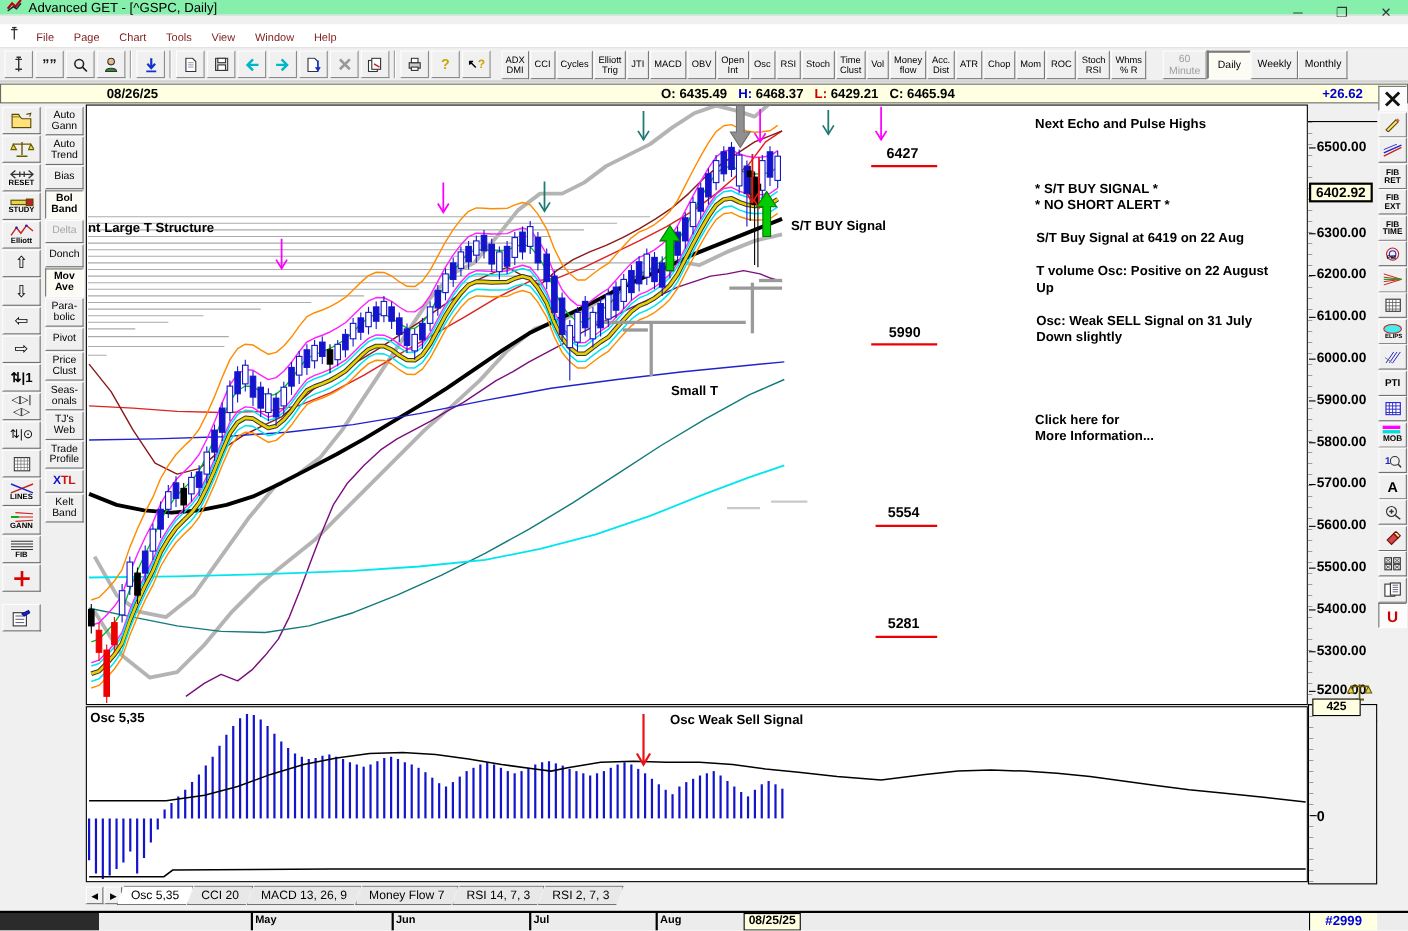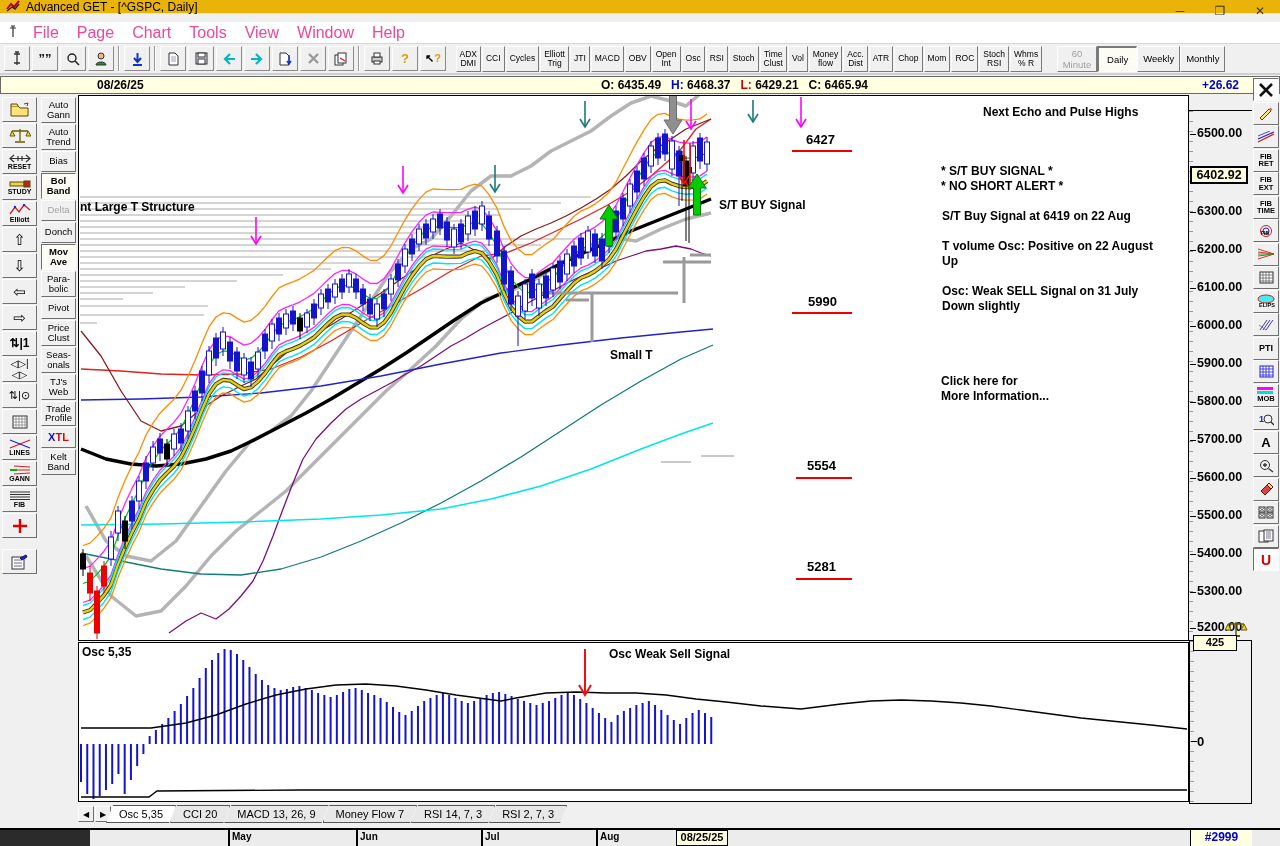--- a/index.html
+++ b/index.html
@@ -1,26 +1,26 @@
 <!DOCTYPE html>
 <html><head>
 <meta charset="utf-8">
 <style>
   * { margin:0; padding:0; box-sizing:border-box; }
   html,body { width:1280px; height:846px; overflow:hidden; }
   body { font-family:"Liberation Sans", sans-serif; background:#f0f0f0; position:relative; }
   #app { position:absolute; inset:0; width:1280px; height:846px; background:#f0f0f0; }
 
-  .titlebar { position:absolute; left:0; top:0; width:1280px; height:14px; background:#eab308; display:flex; align-items:center; padding-left:6px; border-bottom:1px solid #e4e4e4; }
+  .titlebar { position:absolute; left:0; top:0; width:1280px; height:14px; background:#86efac; display:flex; align-items:center; padding-left:6px; border-bottom:1px solid #e4e4e4; }
   .titlebar .ttl { font-size:12px; color:#000; margin-left:6px; }
   .wctrl { position:absolute; top:0; height:22px; display:flex; }
   .wctrl .wc { width:40px; height:22px; display:flex; align-items:center; justify-content:center; font-size:12px; color:#333; }
 
   .menubar { position:absolute; left:0; top:22px; width:1280px; height:22px; background:#ffffff; display:flex; align-items:center; border-bottom:1px solid #d8d8d8; }
-  .menuitem { font-size:16px; color:#ec4899; padding:3px 9px; }
+  .menuitem { font-size:10px; color:#7f1d1d; padding:3px 9px; }
   .mdictrl { position:absolute; right:2px; top:24px; display:flex; }
   .mdictrl .mc { width:21px; height:18px; border:1px solid #adadad; background:#f4f4f4; margin-left:1px; font-size:10px; color:#4a6f96; display:flex; align-items:center; justify-content:center; }
 
   .toolbar { position:absolute; left:0; top:44px; width:1280px; height:31px; background:#f0f0f0; border-bottom:2px solid #d0d0d0; display:flex; align-items:center; padding-left:3px; }
   .tbtn { width:26px; height:25px; margin:0 1px; border:1px solid; border-color:#fdfdfd #8a8a8a #8a8a8a #fdfdfd; background:#f0f0f0; display:flex; align-items:center; justify-content:center; font-size:13px; }
   .tsep { width:2px; height:25px; border-left:1px solid #9a9a9a; border-right:1px solid #ffffff; margin:0 3px; }
   .ibtn { height:26px; margin:0 0.5px; border:1px solid; border-color:#fdfdfd #7a7a7a #7a7a7a #fdfdfd; background:#f0f0f0; font-size:8.5px; line-height:1.05; text-align:center; display:flex; align-items:center; justify-content:center; white-space:pre-line; padding:0 3px; color:#000; }
   .tfgroup { margin-left:14px; display:flex; }
   .tfbtn { height:26px; min-width:40px; border:1px solid; border-color:#fdfdfd #7a7a7a #7a7a7a #fdfdfd; background:#f0f0f0; font-size:9.5px; display:flex; align-items:center; justify-content:center; white-space:pre-line; text-align:center; padding:0 5px; }
   .tfbtn.active { background:#fcfcf4; border-color:#7a7a7a #fdfdfd #fdfdfd #7a7a7a; border-width:2px 1px 1px 2px; }
@@ -588,21 +588,21 @@
         <line x1="791" y1="150" x2="851" y2="150" stroke="#ee0000" stroke-width="2"></line>
         <text x="805" y="143" font-size="13" font-weight="bold" font-family="Liberation Sans, sans-serif">6427</text>
         <line x1="791" y1="312" x2="851" y2="312" stroke="#ee0000" stroke-width="2"></line>
         <text x="807" y="305" font-size="13" font-weight="bold" font-family="Liberation Sans, sans-serif">5990</text>
         <line x1="795" y1="477" x2="851" y2="477" stroke="#ee0000" stroke-width="2"></line>
         <text x="806" y="469" font-size="13" font-weight="bold" font-family="Liberation Sans, sans-serif">5554</text>
         <line x1="795" y1="578" x2="851" y2="578" stroke="#ee0000" stroke-width="2"></line>
         <text x="806" y="570" font-size="13" font-weight="bold" font-family="Liberation Sans, sans-serif">5281</text>
       </svg>
     <div id="chart-annos">
-        <div class="anno" style="left: 904px; top: 9px;">Next Echo and Pulse Highs</div>
+        <div class="anno" style="left: 862px; top: 9px;">Next Echo and Pulse Highs</div>
         <div class="anno" style="left: 862px; top: 68px;">* S/T BUY SIGNAL *</div>
         <div class="anno" style="left: 862px; top: 83px;">* NO SHORT ALERT *</div>
         <div class="anno" style="left: 863px; top: 113px;">S/T Buy Signal at 6419 on 22 Aug</div>
         <div class="anno" style="left: 863px; top: 143px;">T volume Osc: Positive on 22 August</div>
         <div class="anno" style="left: 863px; top: 158px;">Up</div>
         <div class="anno" style="left: 863px; top: 188px;">Osc: Weak SELL Signal on 31 July</div>
         <div class="anno" style="left: 863px; top: 203px;">Down slightly</div>
         <div class="anno" style="left: 862px; top: 278px;">Click here for</div>
         <div class="anno" style="left: 862px; top: 293px;">More Information...</div>
         <div class="anno" style="left: 640px; top: 102px;">S/T BUY Signal</div>

